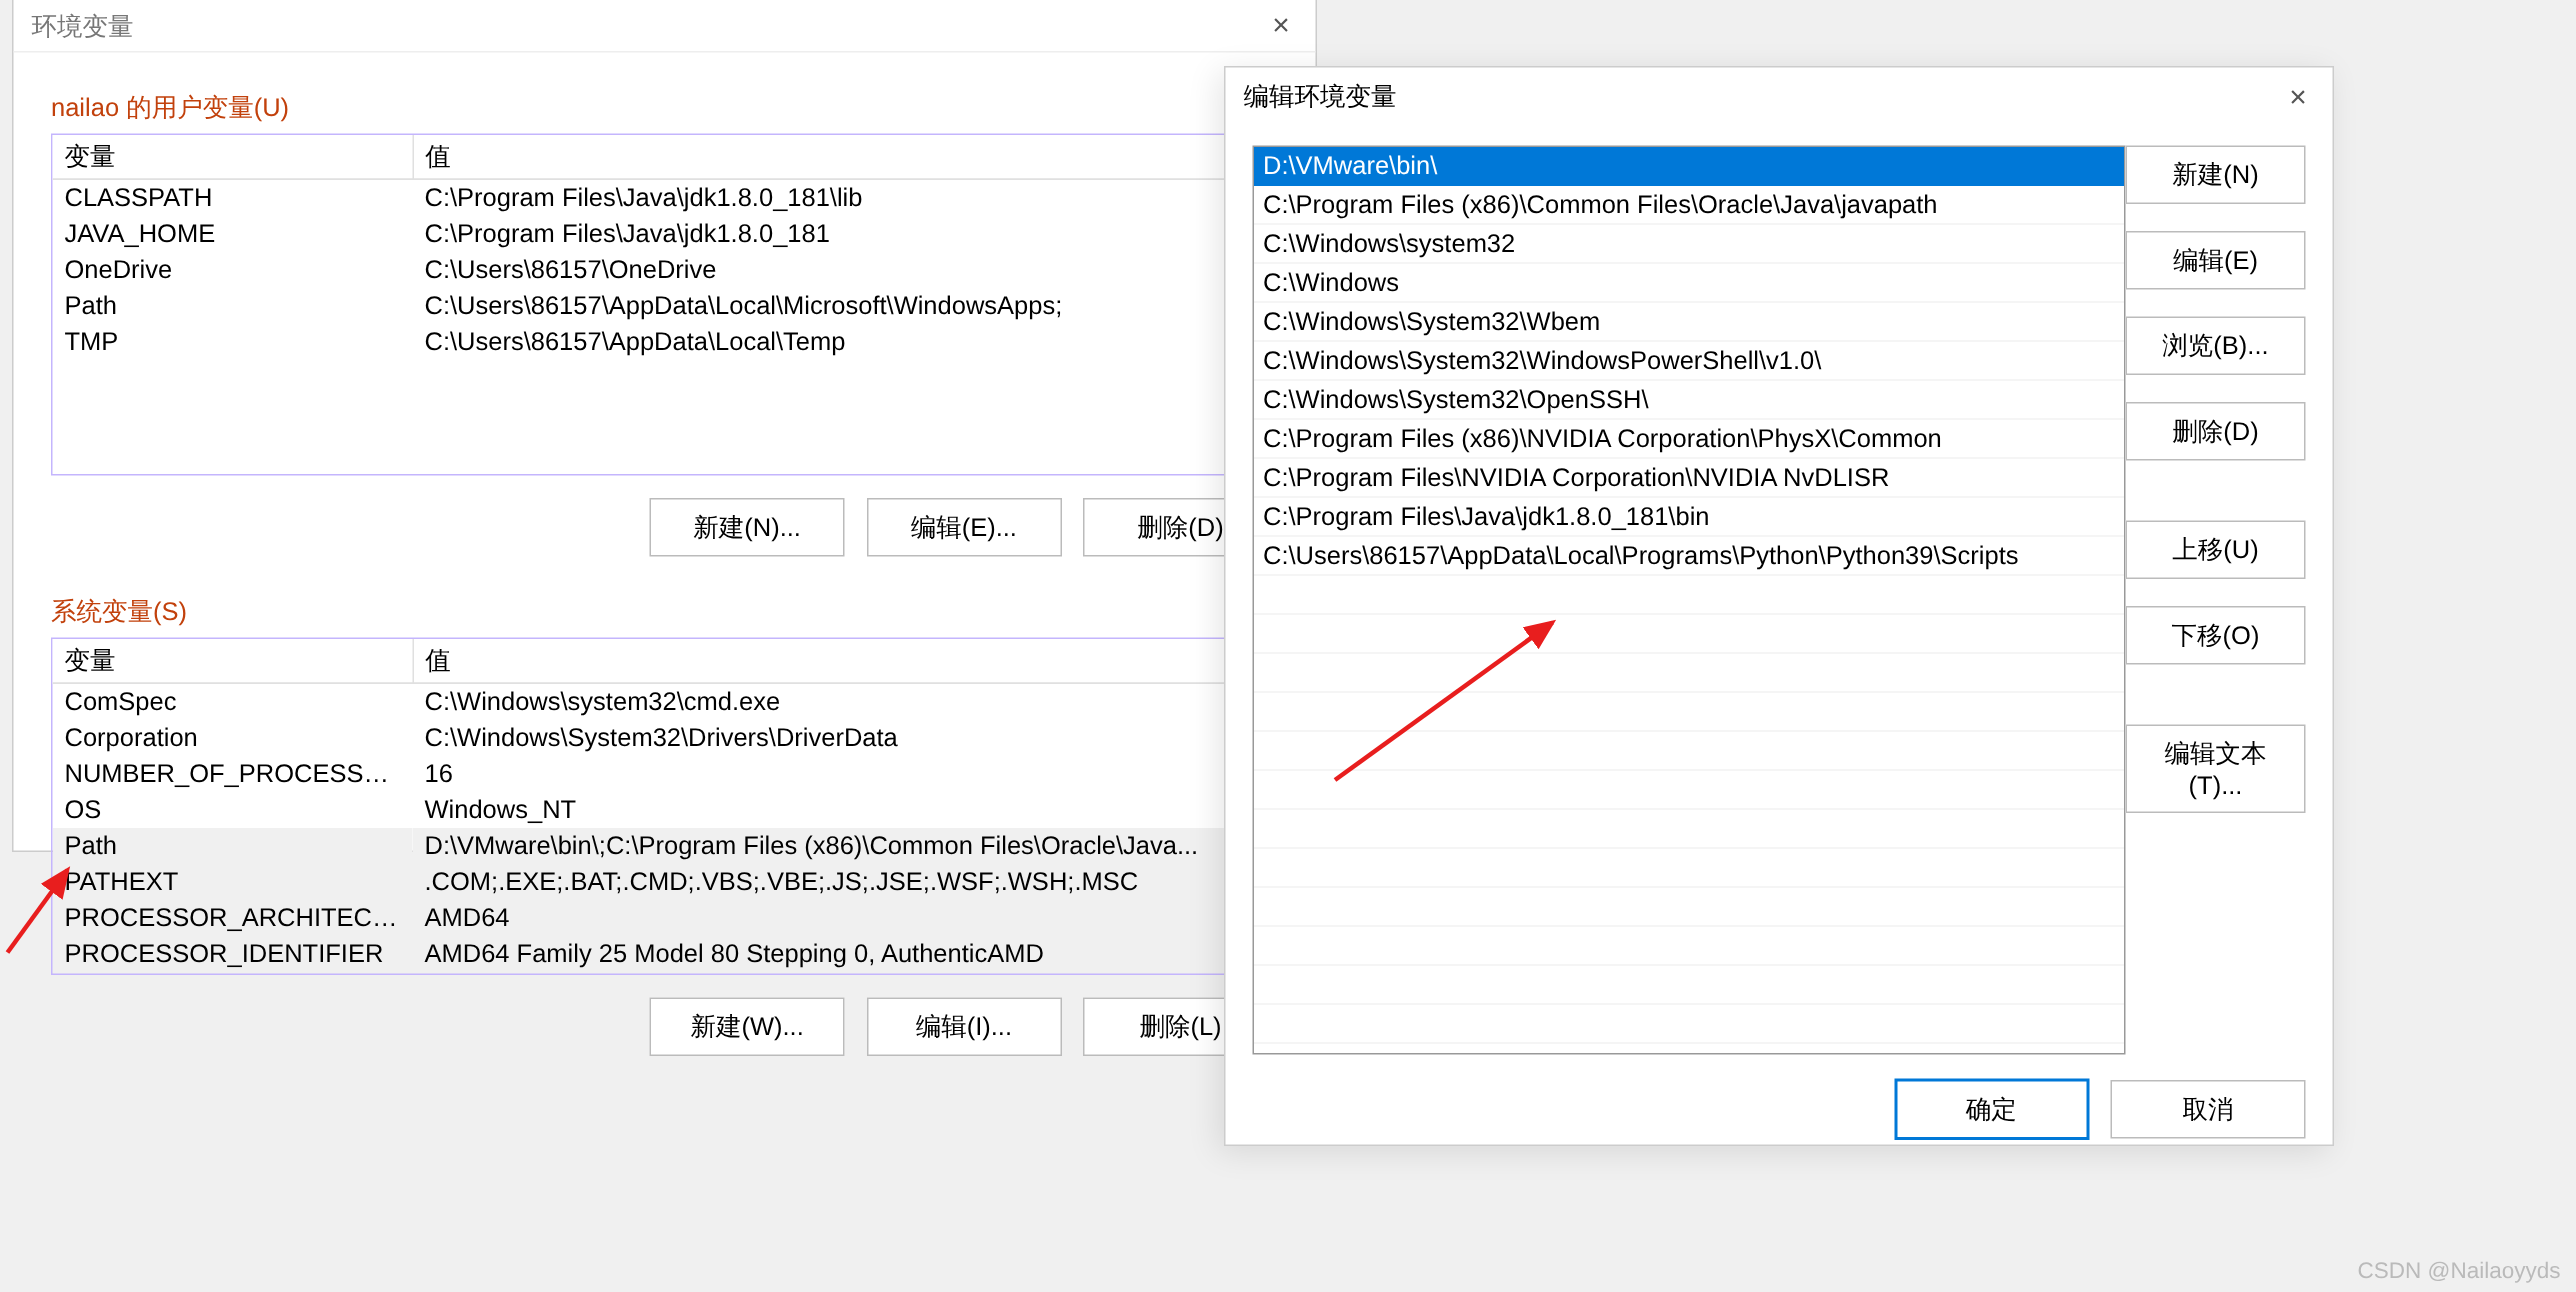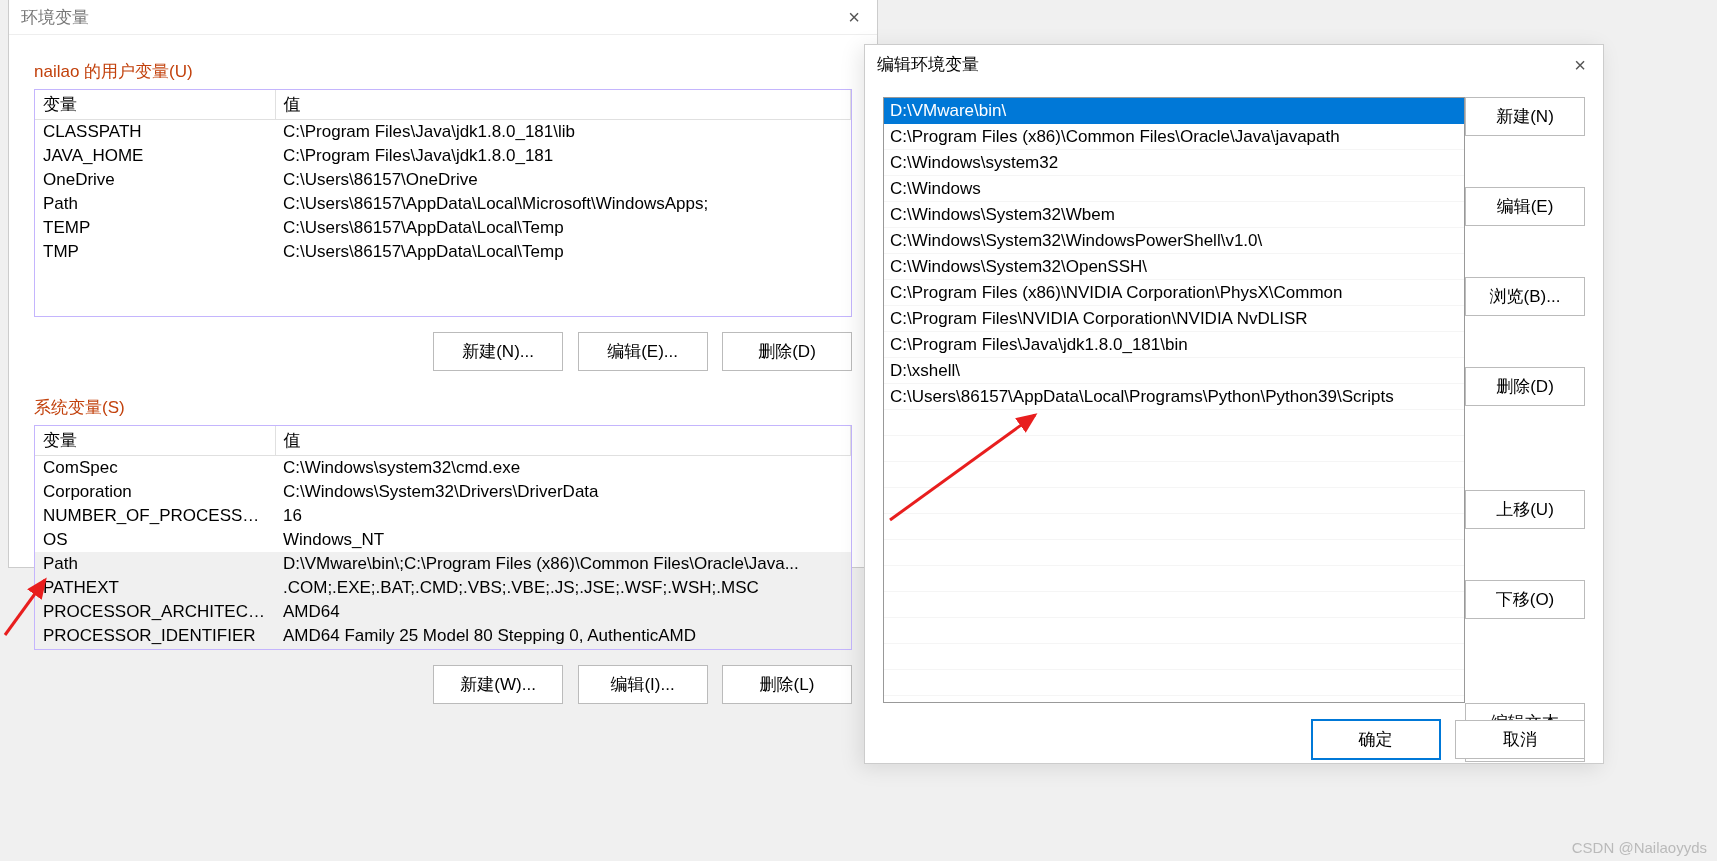--- a/index.html
+++ b/index.html
@@ -95,21 +95,21 @@
       font-size: 17px;
       text-align: center;
       cursor: pointer;
     }
     .btn.primary {
       border: 2px solid #0078d7;
       text-align: center;
     }
     
     .edit-window {
-      left: 864px;
+      left: 816px;
       top: 44px;
       width: 740px;
       height: 720px;
       z-index: 5;
       box-shadow: -4px 4px 20px rgba(0,0,0,0.1);
     }
     .edit-header {
       height: 40px;
       line-height: 40px;
       padding-left: 12px;
@@ -141,21 +141,20 @@
       cursor: pointer;
     }
     .path-list div.selected {
       background: #0078d7;
       color: #fff;
     }
     .side-buttons {
       display: flex;
       flex-direction: column;
       width: 120px;
-      gap: 33px;
     }
     .side-buttons .btn {
       min-width: 110px;
       margin: 0 0 18px 0;
     }
     .side-buttons .gap { height: 22px; }
     .bottom-buttons {
       text-align: right;
       padding: 6px 18px 0 0;
     }
@@ -207,24 +206,20 @@
           </tr>
           <tr>
             <td>OneDrive</td>
             <td>C:\Users\86157\OneDrive</td>
           </tr>
           <tr>
             <td>Path</td>
             <td>C:\Users\86157\AppData\Local\Microsoft\WindowsApps;</td>
           </tr>
           <tr>
-            <td>TEMP</td>
-            <td>C:\Users\86157\AppData\Local\Temp</td>
-          </tr>
-          <tr>
             <td>TMP</td>
             <td>C:\Users\86157\AppData\Local\Temp</td>
           </tr>
         </tbody>
     </table>
   </div>
   <div class="btn-row">
     <span class="btn">新建(N)...</span>
     <span class="btn">编辑(E)...</span>
     <span class="btn">删除(D)</span>
@@ -296,21 +291,20 @@
         <div class="selected">D:\VMware\bin\</div>
         <div>C:\Program Files (x86)\Common Files\Oracle\Java\javapath</div>
         <div>C:\Windows\system32</div>
         <div>C:\Windows</div>
         <div>C:\Windows\System32\Wbem</div>
         <div>C:\Windows\System32\WindowsPowerShell\v1.0\</div>
         <div>C:\Windows\System32\OpenSSH\</div>
         <div>C:\Program Files (x86)\NVIDIA Corporation\PhysX\Common</div>
         <div>C:\Program Files\NVIDIA Corporation\NVIDIA NvDLISR</div>
         <div>C:\Program Files\Java\jdk1.8.0_181\bin</div>
-        <div>D:\xshell\</div>
         <div>C:\Users\86157\AppData\Local\Programs\Python\Python39\Scripts</div>
       </div>
     <div class="side-buttons">
       <span class="btn">新建(N)</span>
       <span class="btn">编辑(E)</span>
       <span class="btn">浏览(B)...</span>
       <span class="btn">删除(D)</span>
       <div class="gap"></div>
       <span class="btn">上移(U)</span>
       <span class="btn">下移(O)</span>

